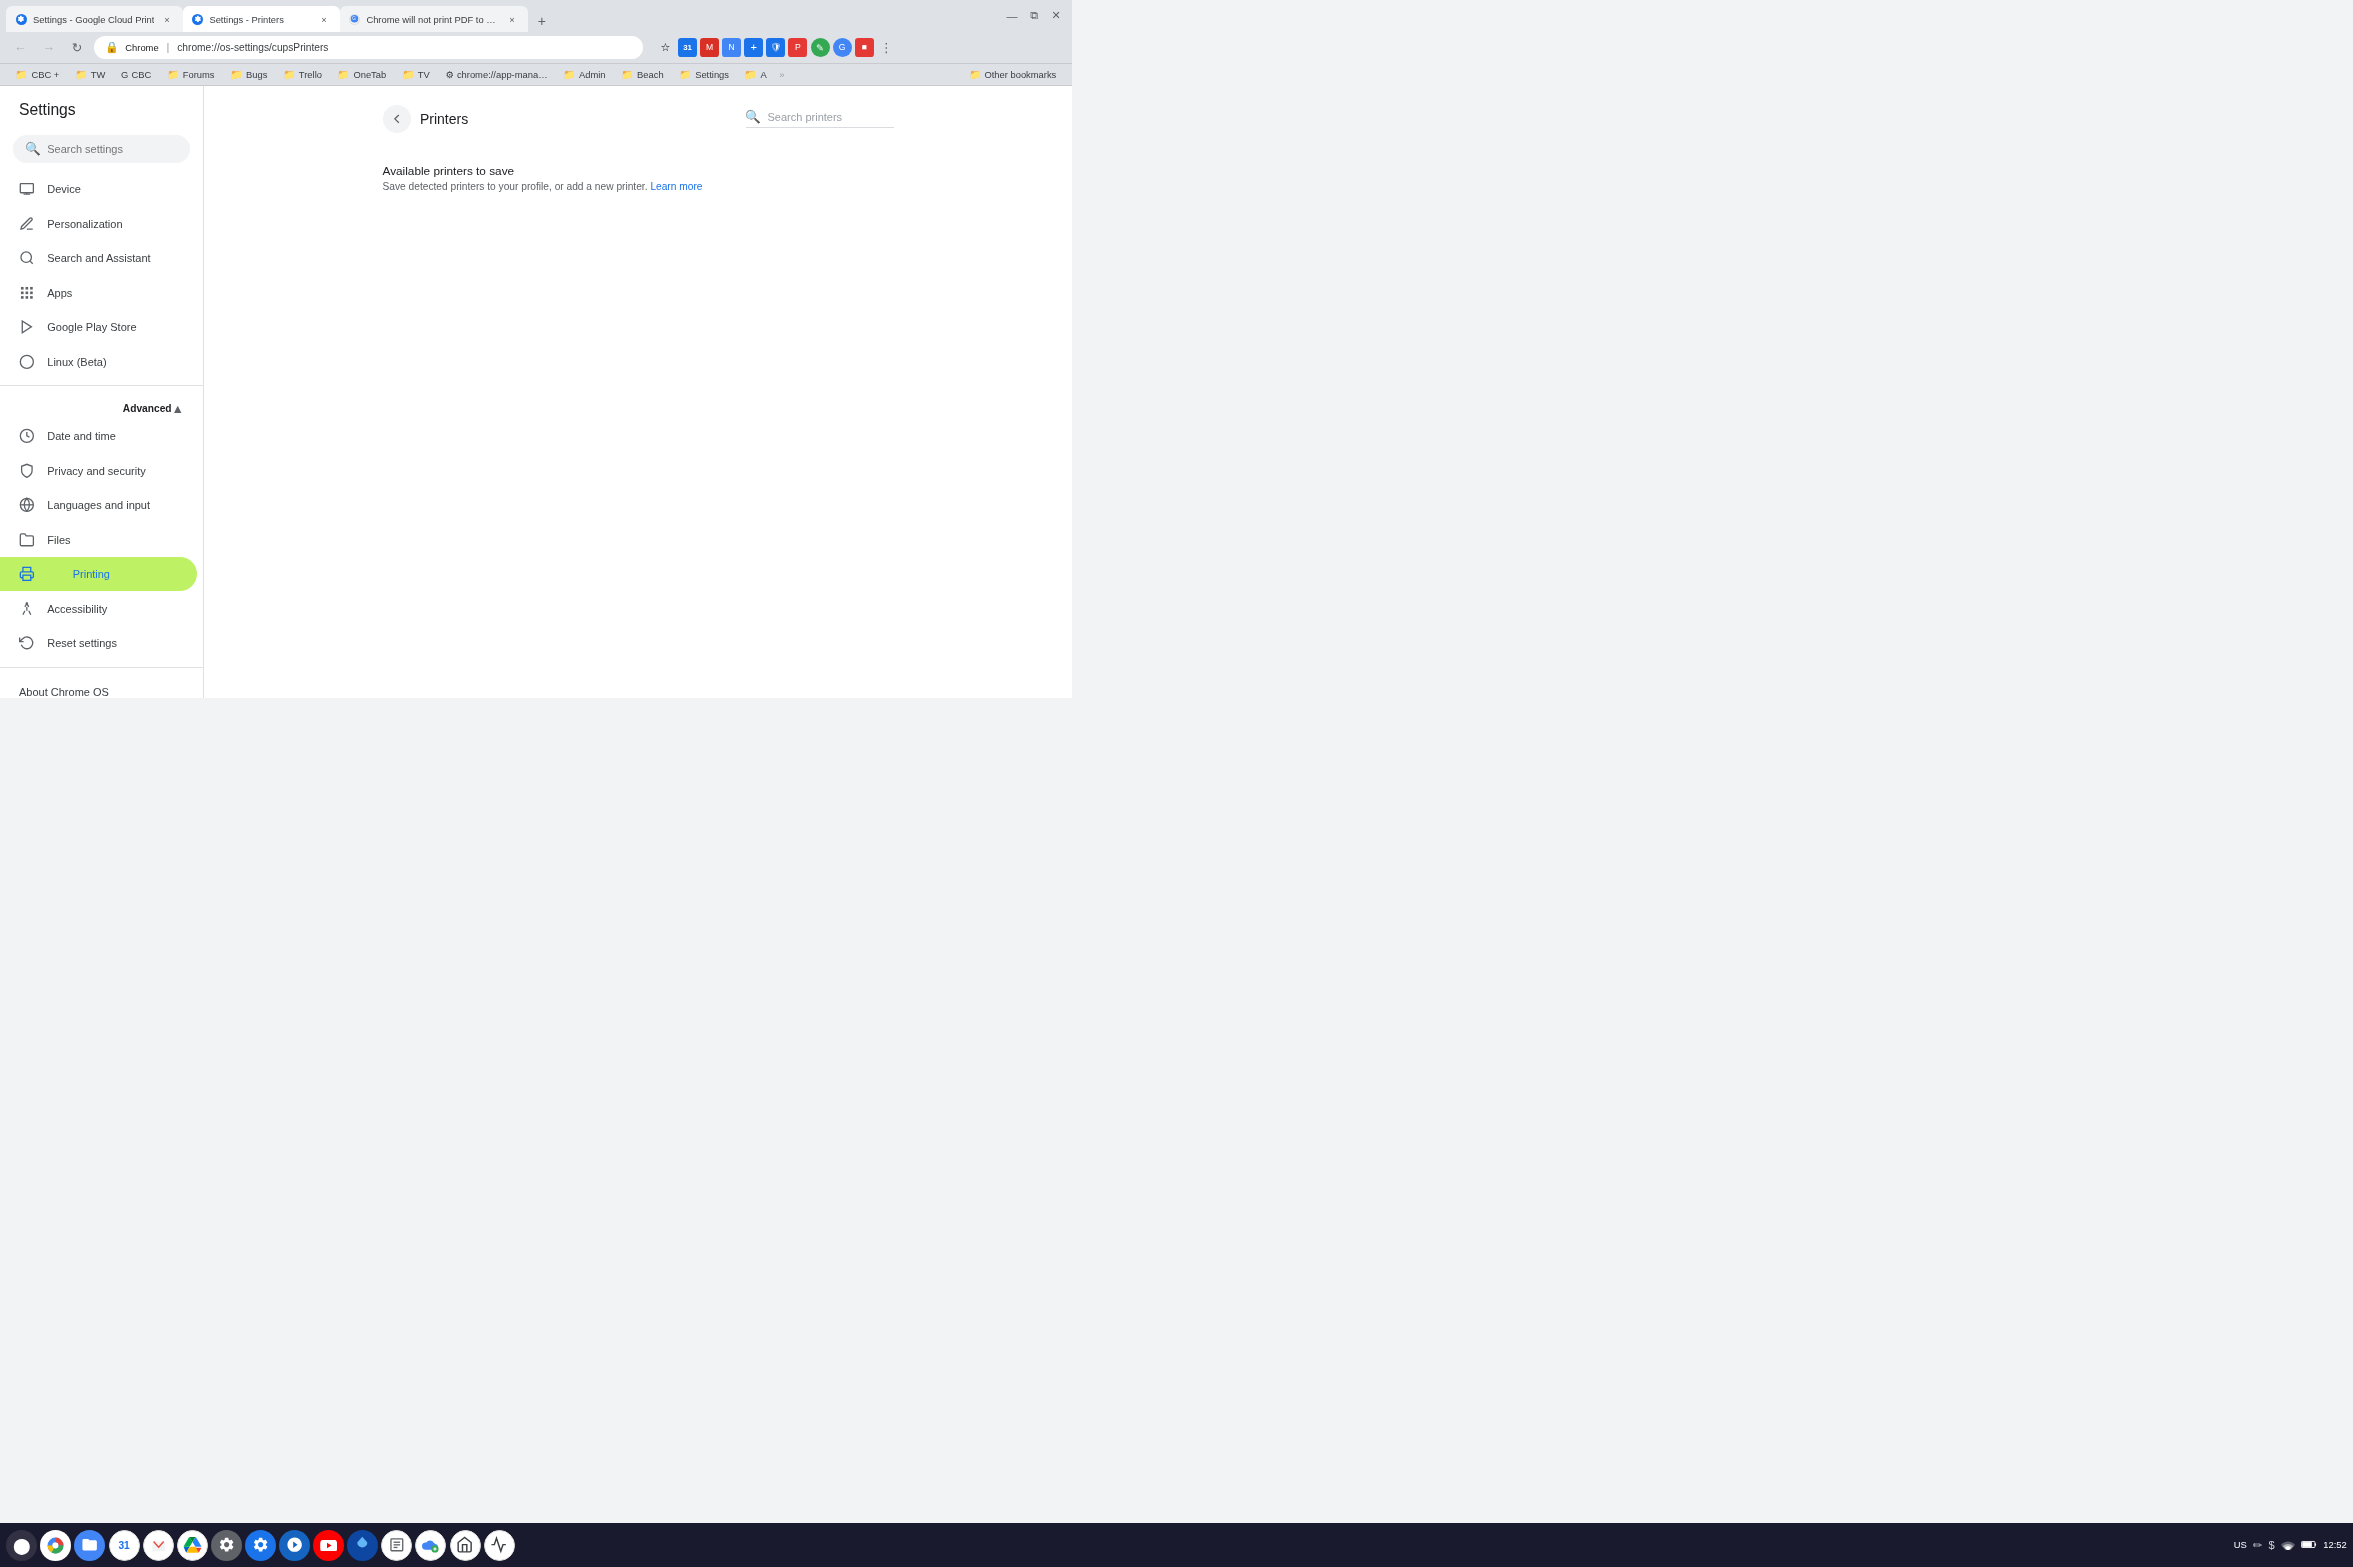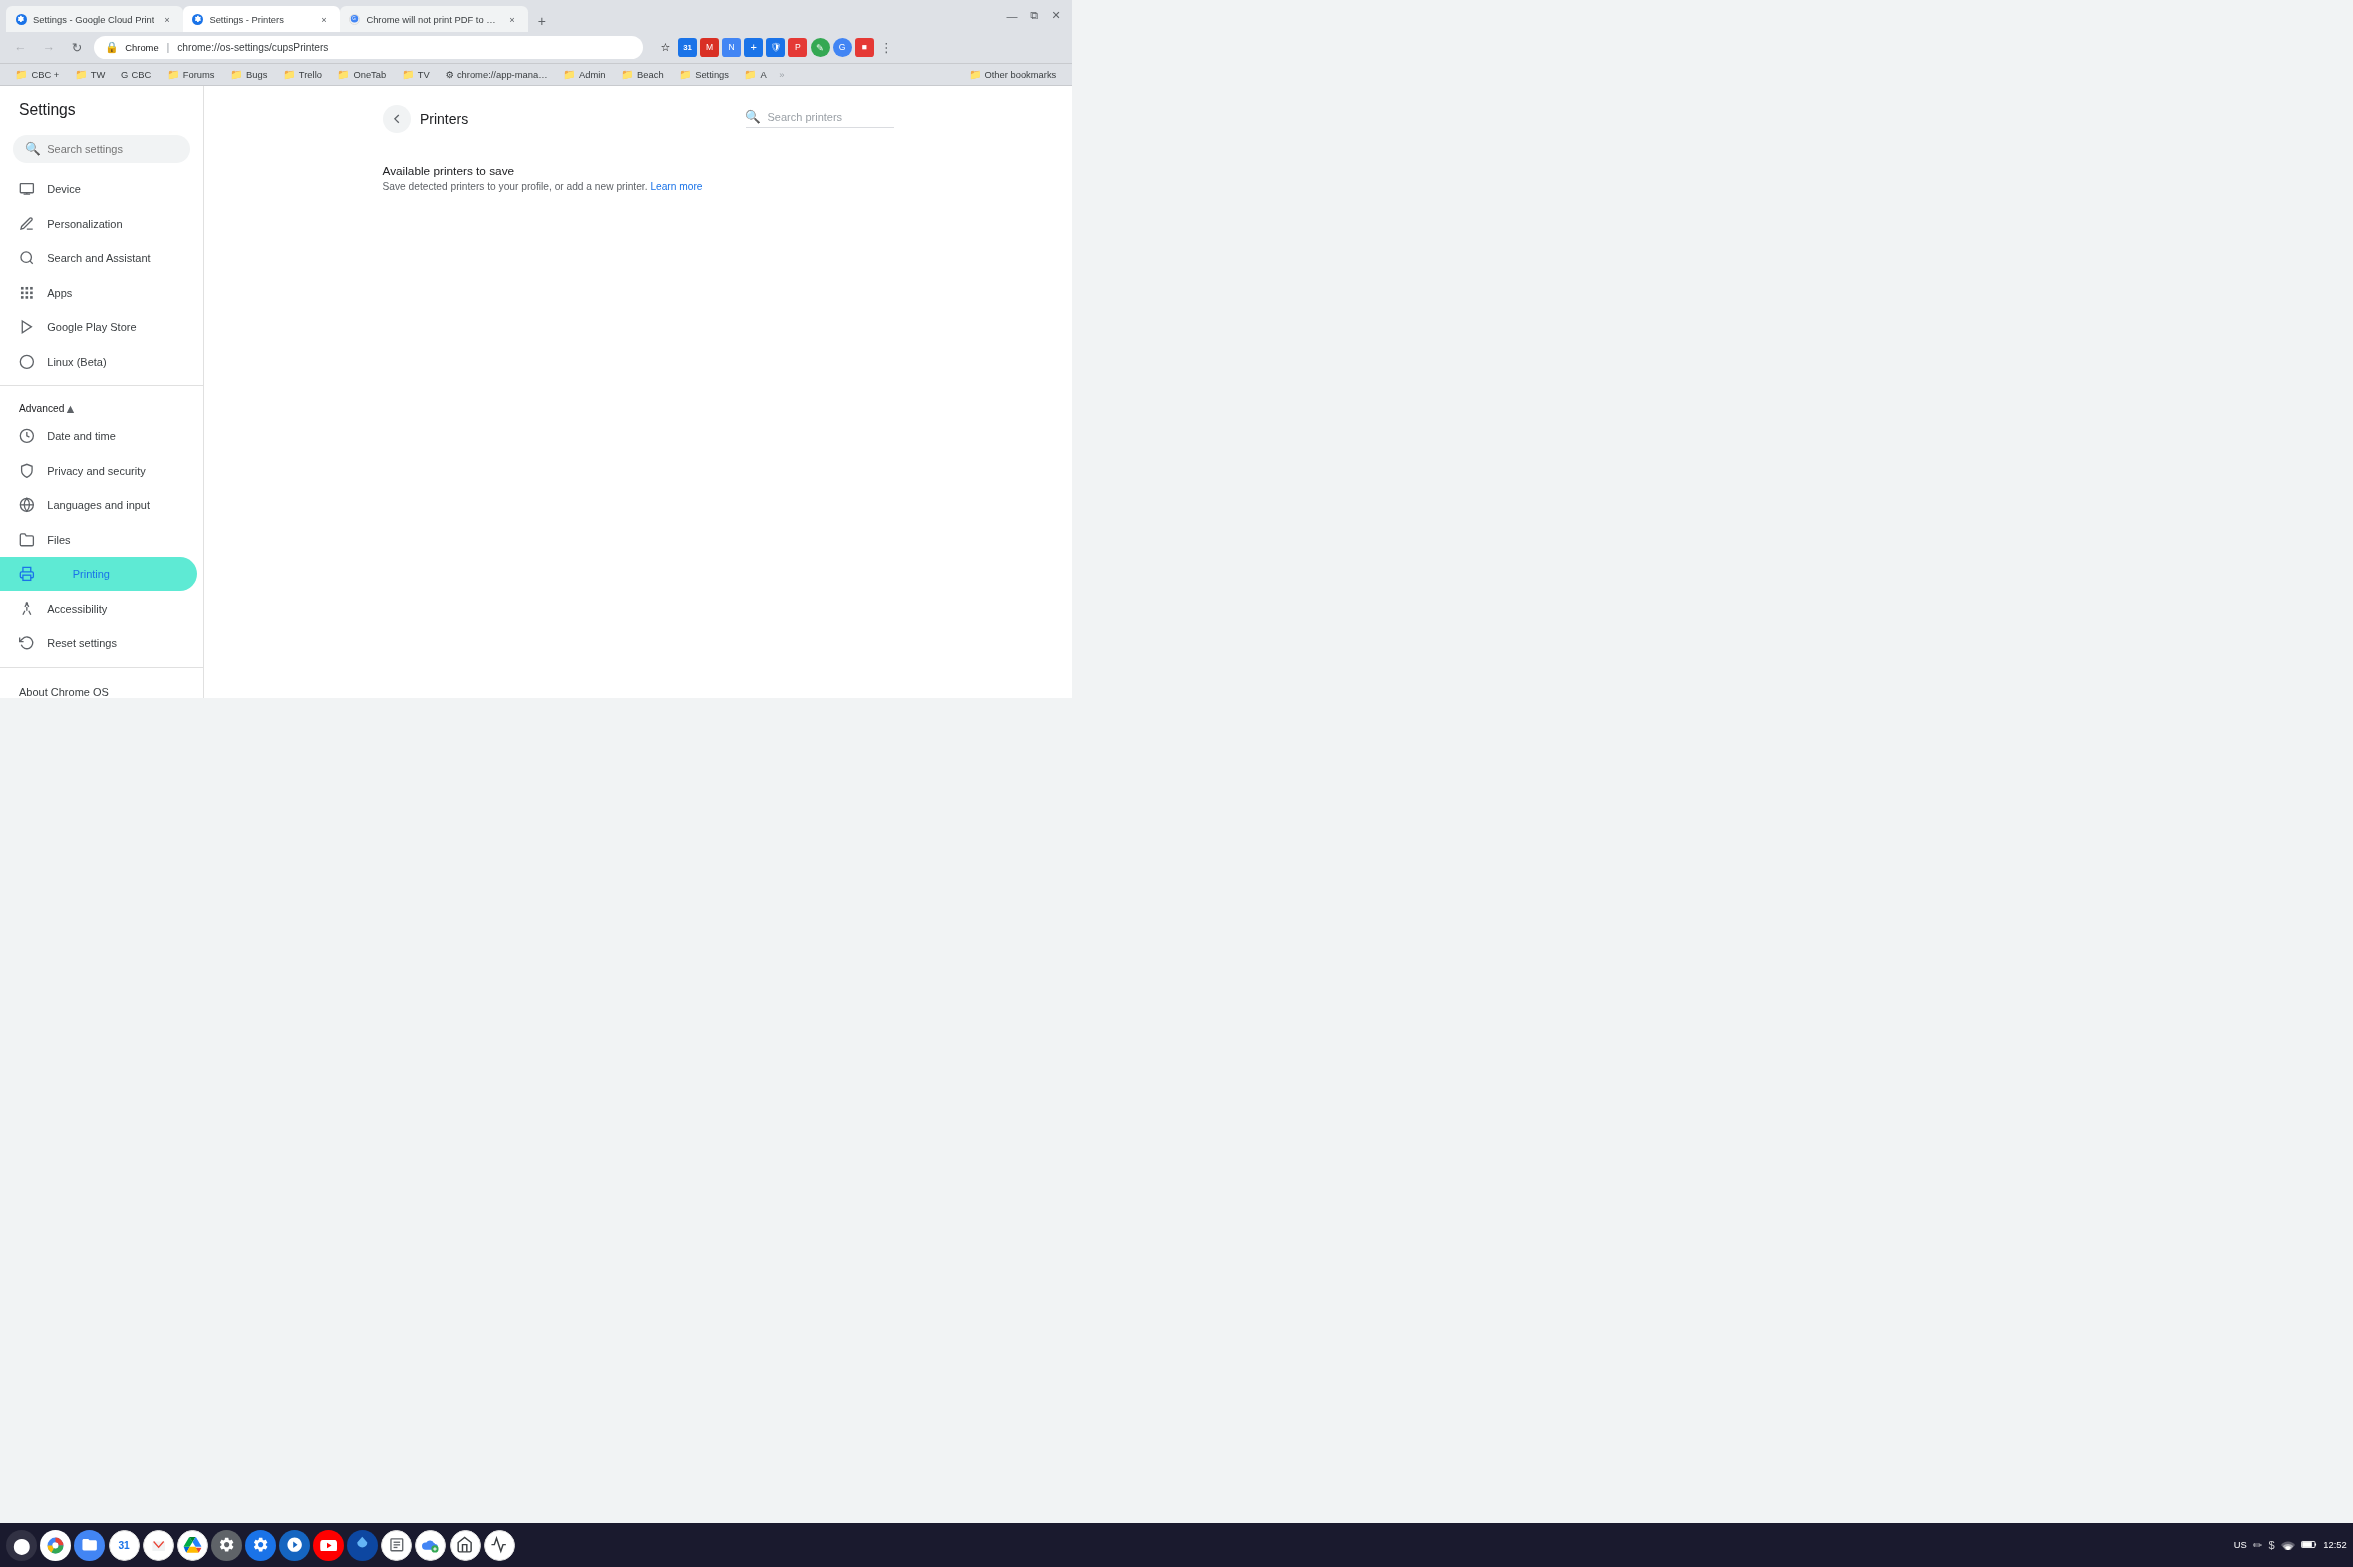--- a/index.html
+++ b/index.html
@@ -40,25 +40,25 @@
     
     .sidebar { width: 204px; background: #fff; border-right: 0.8px solid #e0e0e0; overflow-y: auto; flex-shrink: 0; }
     .sidebar-header { padding: 15.7px 19px; font-size: 15.7px; font-weight: 500; color: #202124; }
     .sidebar-search { padding: 0 12.6px 9.4px; }
     .sidebar-search-inner { display: flex; align-items: center; gap: 6.3px; background: #f1f3f4; border-radius: 19px; padding: 6.3px 12.6px; }
     .sidebar-search-icon { color: #5f6368; font-size: 12.6px; }
     .sidebar-search-input { background: none; border: none; outline: none; font-size: 11px; color: #3c4043; width: 100%; }
 
     .sidebar-nav { list-style: none; }
     .sidebar-item { display: flex; align-items: center; gap: 12.6px; padding: 9.4px 19px; cursor: pointer; color: #3c4043; font-size: 11px; border-radius: 0 19px 19px 0; margin-right: 6.3px; }
-    .sidebar-item.active { background: #5eead4; color: #1a73e8; font-weight: 500; gap: 38px; }
+    .sidebar-item.active { background: #bef264; color: #1a73e8; font-weight: 500; gap: 38px; }
     .sidebar-item-icon { width: 15.7px; height: 15.7px; display: flex; align-items: center; justify-content: center; color: #5f6368; font-size: 14px; flex-shrink: 0; }
     .sidebar-item.active .sidebar-item-icon { color: #1a73e8; }
 
-    .sidebar-section-header { display: flex; align-items: center; justify-content: flex-start; padding: 9.4px 19px 3.1px; font-size: 10.2px; font-weight: 400; color: #202124; cursor: pointer; }
+    .sidebar-section-header { display: flex; align-items: center; justify-content: flex-end; padding: 9.4px 19px 3.1px; font-size: 10.2px; font-weight: 700; color: #202124; cursor: pointer; }
     .sidebar-section-header .chevron { color: #5f6368; font-size: 12.6px; }
     .sidebar-divider { border: none; border-top: 0.8px solid #e0e0e0; margin: 6.3px 0; }
     .sidebar-about { padding: 12.6px 19px; font-size: 11px; color: #3c4043; cursor: pointer; }
 
     
     .settings-main { flex: 1; overflow-y: auto; background: #fff; }
     .settings-content { max-width: 549px; margin: 0 auto; padding: 19px; }
 
     
     .printers-header { display: flex; align-items: center; gap: 9.4px; margin-bottom: 19px; padding-bottom: 12.6px; }

